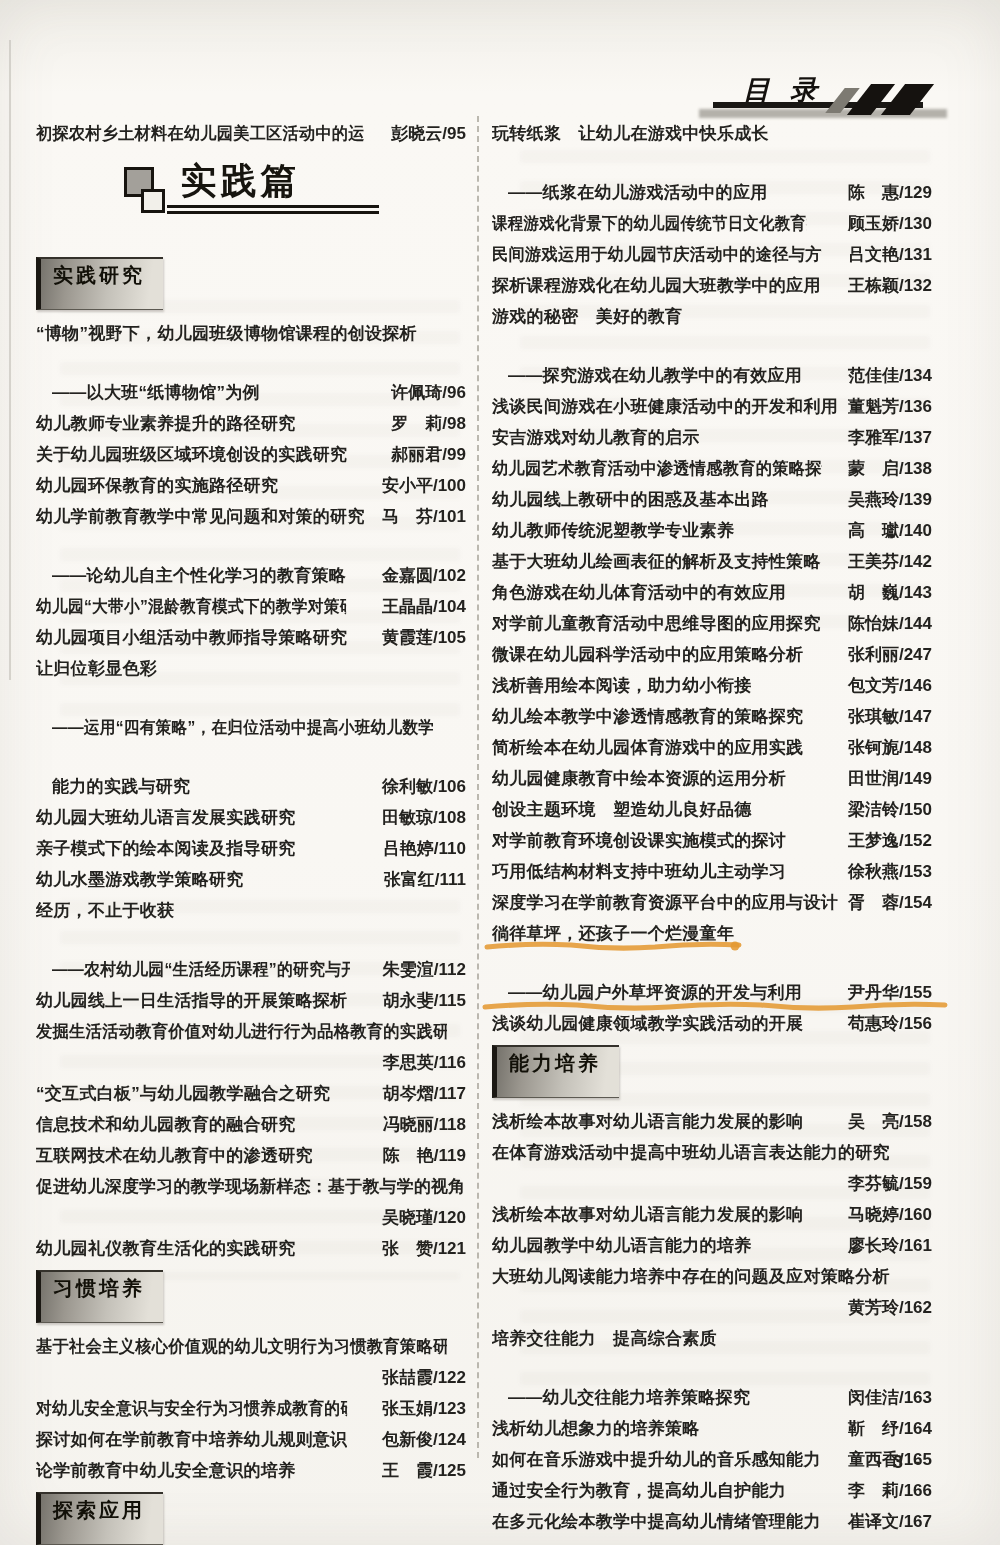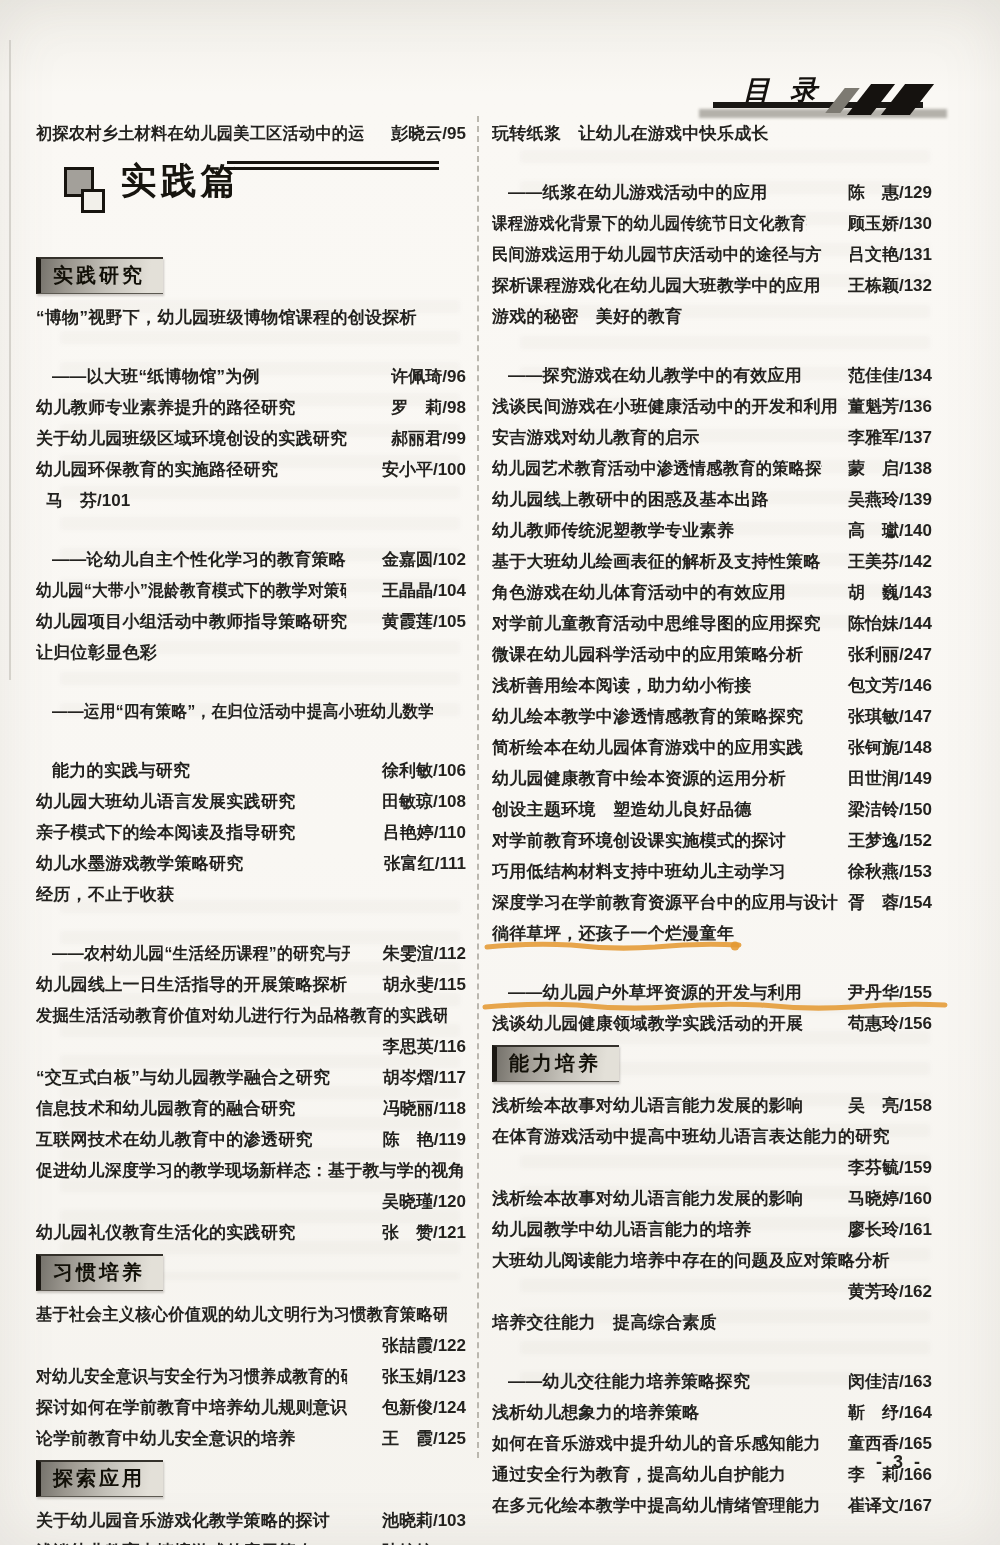--- a/index.html
+++ b/index.html
@@ -34,26 +34,26 @@
   .line .a{flex:0 0 auto;margin-left:10px;font-size:17px;font-weight:600;color:#23221f;}
   .line.indent{padding-left:16px;margin-top:28px;}
   .line.author-only{justify-content:flex-end;}
   
   .part-title{position:relative;height:92px;margin:2px 0 0;display:flex;
     justify-content:center;align-items:flex-start;padding-top:8px;}
   .sq{display:block;box-sizing:border-box;}
   .sq-back{width:30px;height:30px;background:#a3a09a;border:3px solid #17140f;margin-top:8px;z-index:1;position:relative;}
   .sq-front{width:24px;height:24px;background:#f2f0ea;border:3px solid #17140f;
     margin-left:-13px;margin-top:30px;z-index:2;position:relative;}
-  .part-title-box{margin-left:16px;display:flex;flex-direction:row;align-items:flex-start;}
+  .part-title-box{margin-left:16px;display:flex;flex-direction:column;align-items:flex-start;}
   .part-title-text{font-size:36px;line-height:44px;font-weight:800;letter-spacing:4px;color:#17150f;}
   .part-title-rule{width:212px;height:9px;border-top:3px solid #17140f;border-bottom:3px solid #17140f;
     box-sizing:border-box;margin-top:2px;margin-left:-14px;}
   
-  .badge{position:relative;width:fit-content;margin:6px 0 8px;padding:3px 18px 4px 12px;
+  .badge{position:relative;width:fit-content;margin:6px 0 8px;padding:3px 18px 20px 12px;
     background:linear-gradient(97deg,#76736c 0%,#9b978f 22%,#c4c1b9 55%,#e3e0d8 88%);
     border-left:5px solid #1b1813;border-top:2px solid #34312b;border-bottom:1px solid #5c5951;
     box-shadow:1px 2px 2px rgba(70,65,55,.25);}
   .badge-text{font-size:20px;font-weight:800;letter-spacing:3px;color:#121008;}
   
   .marker{position:absolute;height:14px;pointer-events:none;}
   .marker.short{left:-8px;bottom:-5px;}
   .marker.full{left:-10px;bottom:-6px;}
   
   .page-number{position:absolute;left:876px;top:1452px;font-size:18px;font-weight:700;
@@ -122,20 +122,21 @@
         </div>
       </div>
       <div class="entry">
         <div class="line">
           <span class="t">幼儿园环保教育的实施路径研究</span>
           <span class="a">安小平/100</span>
         </div>
       </div>
       <div class="entry">
         <div class="line">
+          <span class="t">幼儿学前教育教学中常见问题和对策的研究</span>
           <span class="a">马　芬/101</span>
         </div>
       </div>
       <div class="entry">
         <div class="line indent">
           <span class="t">——论幼儿自主个性化学习的教育策略</span>
           <span class="a">金嘉圆/102</span>
         </div>
       </div>
       <div class="entry">

